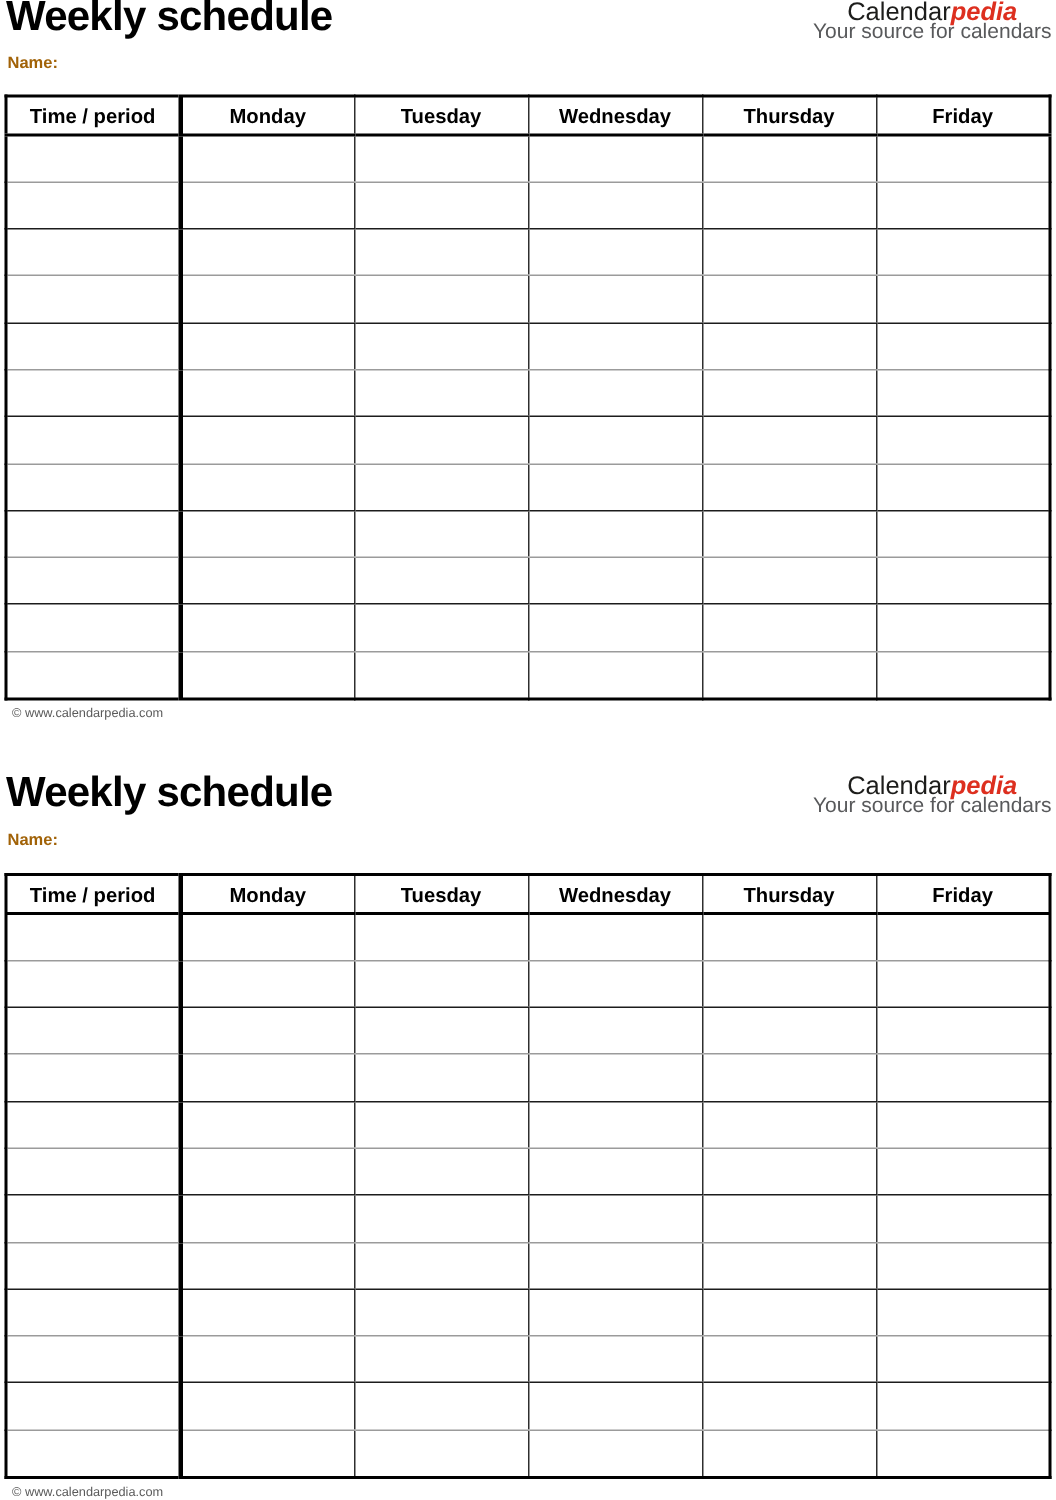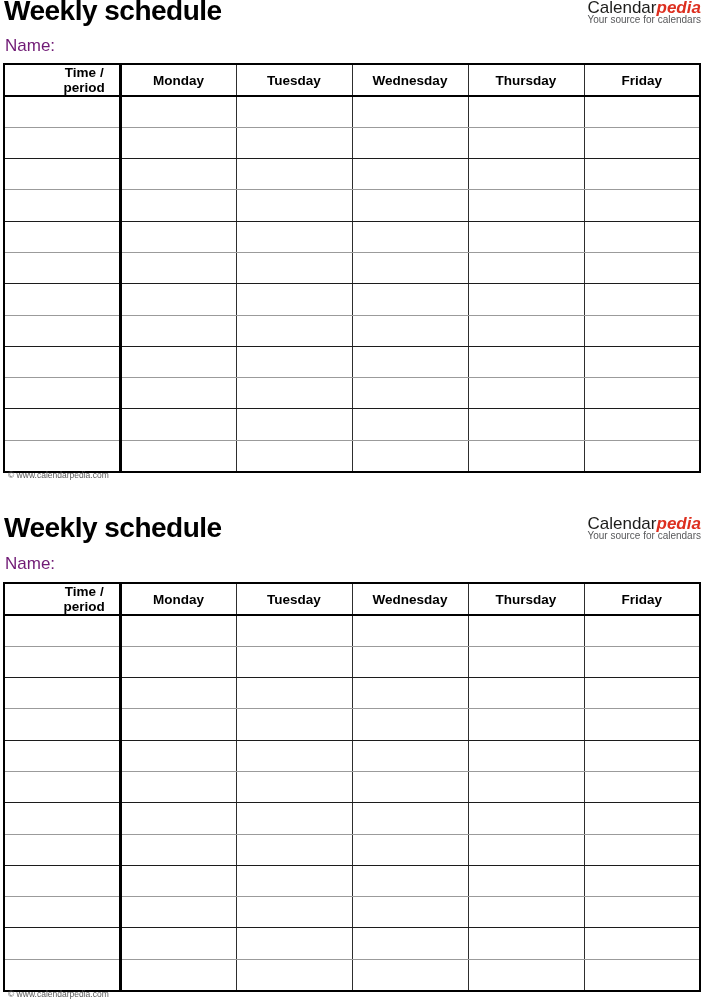--- a/index.html
+++ b/index.html
@@ -46,33 +46,33 @@
     line-height: 15px;
     color: #1d1d1b;
     white-space: nowrap;
   }
   .logo-accent {
     font-weight: bold;
     font-style: italic;
     
   }
   .logo-tagline {
-    font-size: 10px;
+    font-size: 14px;
     line-height: 10px;
     color: #58595b;
     white-space: nowrap;
   }
 
   .name-label {
     position: absolute;
     left: 5px;
     top: 37px;
-    font-size: 17px;
-    font-weight: normal;
-    color: #701a75;
+    font-size: 11px;
+    font-weight: bold;
+    color: #a16207;
     line-height: 1;
   }
   #section-1 .name-label { top: 43px; }
 
   table.schedule {
     position: absolute;
     left: 3px;
     top: 63px;
     width: 698px;
     border-collapse: collapse;
@@ -81,21 +81,21 @@
   }
   #section-1 table.schedule { top: 70px; }
 
   table.schedule th,
   table.schedule td {
     padding: 0;
     border-left: 1px solid #2e2e2e;
     empty-cells: show;
   }
   table.schedule th:first-child,
-  table.schedule td:first-child { border-left: none; padding-left: 45px; }
+  table.schedule td:first-child { border-left: none; }
   table.schedule th:nth-child(2),
   table.schedule td:nth-child(2) { border-left: 3px solid #000000; }
 
   table.schedule thead tr { height: 26px; }
   table.schedule thead th {
     border-bottom: 2px solid #000000;
     font-size: 13.5px;
     font-weight: bold;
     color: #000000;
     text-align: center;

